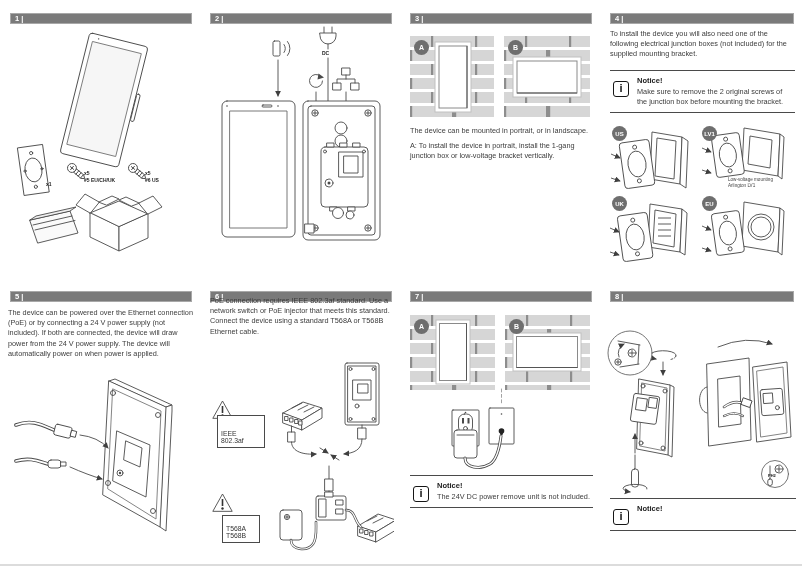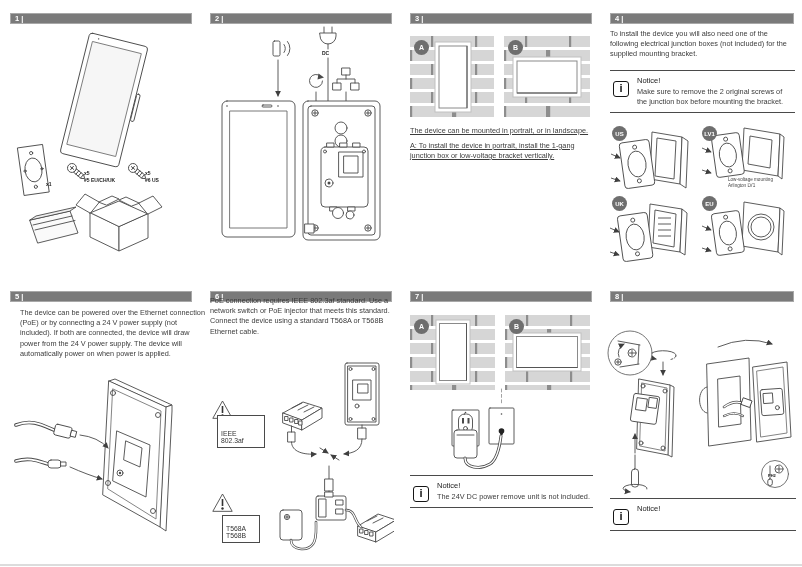--- a/index.html
+++ b/index.html
@@ -5,31 +5,31 @@
   html,body{margin:0;padding:0;}
   body{width:802px;height:567px;background:#fff;position:relative;overflow:hidden;
        font-family:"Liberation Sans",sans-serif;color:#3c3c3c;}
   .panel{position:absolute;width:200px;height:283px;}
   .abs{position:absolute;}
   .hdr{position:absolute;left:10px;right:8px;height:11px;background:#7a7a7a;border:1px solid #a8a8a8;
        box-sizing:border-box;color:#fff;font-size:7.5px;font-weight:700;line-height:9px;padding-left:4px;}
   .row1 .hdr{top:13px;}
   .row2 .hdr{top:8px;}
   .txt{position:absolute;font-size:7.3px;line-height:1.4;color:#3c3c3c;}
-  .para{margin:0 0 4.5px 0;text-decoration:underline;}
+  .para{margin:0 0 4.5px 0;}
   .lbl{position:absolute;font-size:5px;font-weight:700;color:#222;line-height:1.35;}
   .cap{position:absolute;font-size:4.6px;color:#444;line-height:1.3;}
   .badge{position:absolute;width:15px;height:15px;border-radius:50%;background:#6e6e6e;color:#fff;
          font-size:7px;font-weight:700;display:flex;align-items:center;justify-content:center;}
   .badge.sm{font-size:6px;}
   .notice{position:absolute;border-top:1.5px solid #4a4a4a;border-bottom:1.5px solid #4a4a4a;
           display:flex;gap:8px;padding:5px 2px 5px 3px;box-sizing:border-box;background:#fff;}
   .n-icon{flex:none;width:14px;height:14px;border:1.7px solid #161616;border-radius:3px;margin-top:5px;
           font-weight:700;font-size:11px;line-height:13px;text-align:center;color:#111;}
-  .n-title{font-size:7.5px;font-weight:400;color:#222;margin-bottom:1.5px;}
+  .n-title{font-size:7.5px;font-weight:700;color:#222;margin-bottom:1.5px;}
   .n-text{font-size:7.3px;line-height:1.4;color:#3c3c3c;}
   .notebox{position:absolute;border:1px solid #4a4a4a;background:#fff;font-size:6.8px;color:#333;
            display:flex;flex-direction:column;justify-content:center;padding:3px;box-sizing:border-box;}
   .bottom-line{position:absolute;left:0;top:564px;width:802px;height:2px;background:#dcdcdc;}
   svg{display:block;}
 </style>
 </head>
 <body>
 
 <svg width="0" height="0" style="position:absolute" aria-hidden="true">
@@ -286,21 +286,21 @@
       </g>
       <line x1="2" y1="32" x2="11" y2="36" marker-end="url(#arw)"></line>
       <line x1="2" y1="54" x2="11" y2="57" marker-end="url(#arw)"></line>
     </g>
   </svg>
   <div class="badge sm" style="left:102px;top:196px">EU</div>
 </div>
 
 <div class="panel row2" style="left:0;top:283px;height:284px">
   <div class="hdr">5 |</div>
-  <div class="txt" style="left:20px;top:25px;width:186px">The device can be powered over the Ethernet connection (PoE) or by connecting a 24 V power supply (not included). If both are connected, the device will draw power from the 24 V power supply. The device will automatically power on when power is applied.</div>
+  <div class="txt" style="left:8px;top:25px;width:186px">The device can be powered over the Ethernet connection (PoE) or by connecting a 24 V power supply (not included). If both are connected, the device will draw power from the 24 V power supply. The device will automatically power on when power is applied.</div>
   <svg class="abs" style="left:14px;top:92px" width="175" height="170">
     <g stroke="#4a4a4a" stroke-width="0.9" fill="none" stroke-linejoin="round" stroke-linecap="round">
       <polygon points="95,6 101,4 158,30 152,32" fill="#fff"></polygon>
       <polygon points="152,32 158,30 158,36 152,156 146,152" fill="#fff"></polygon>
       <polygon points="95,6 152,32 146,152 89,120" fill="#fff"></polygon>
       <polygon points="99,14 147,36 142,144 94,114" stroke="#777"></polygon>
       <circle cx="99" cy="18" r="2.5"></circle>
         <circle cx="144" cy="40" r="2.5"></circle>
       <circle cx="94" cy="108" r="2.5"></circle>
         <circle cx="139" cy="136" r="2.5"></circle>

